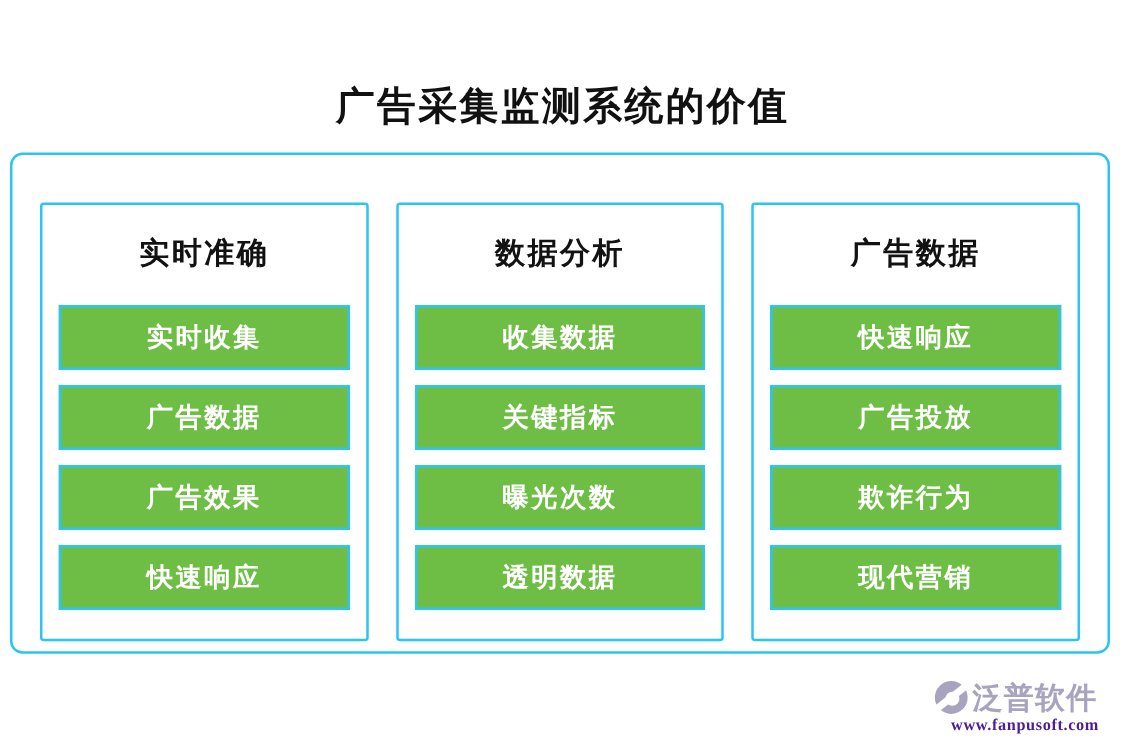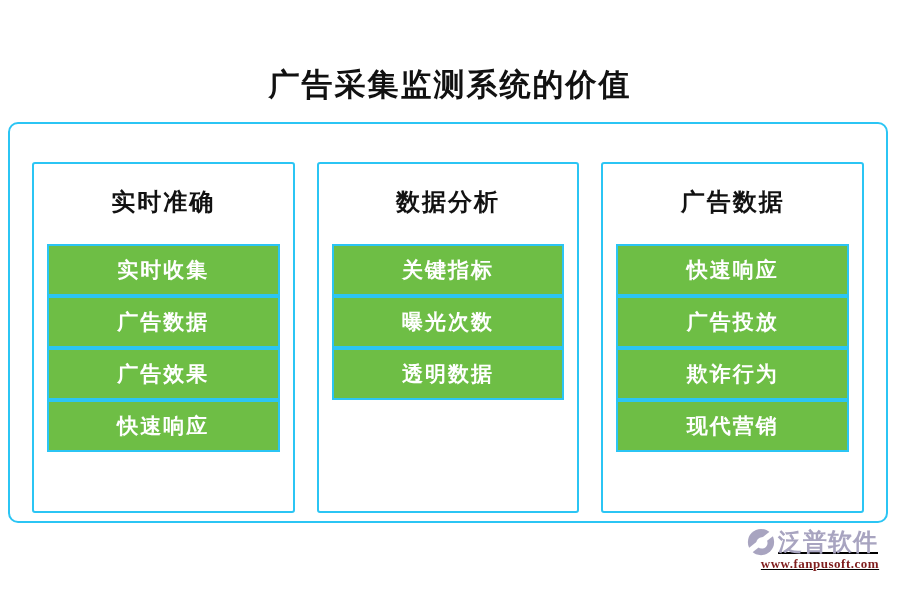--- a/index.html
+++ b/index.html
@@ -56,43 +56,43 @@
     align-items: center;
     justify-content: center;
     font-size: 24px;
     font-weight: bold;
     color: #121212;
     letter-spacing: 2px;
   }
   .btns {
     display: flex;
     flex-direction: column;
+    gap: 12px;
     padding: 4px 13px;
   }
   .btn {
     height: 52px;
     background: #6ebe45;
     border: 2px solid #2bc5f4;
     box-sizing: border-box;
     display: flex;
     align-items: center;
     justify-content: center;
     font-size: 21px;
     font-weight: bold;
     color: #ffffff;
     letter-spacing: 2px;
     cursor: pointer;
   }
   .branding {
     position: absolute;
     right: 6px;
-    bottom: 20px;
+    bottom: 4px;
     width: 148px;
     text-align: center;
-    text-decoration: underline;
   }
   .brand-row {
     display: flex;
     align-items: center;
     justify-content: flex-start;
     gap: 2px;
   }
   .brand-icon {
     display: inline-block;
     width: 30px;
@@ -103,21 +103,21 @@
     font-size: 24px;
     font-weight: bold;
     color: #a8a4c0;
     letter-spacing: 1px;
     white-space: nowrap;
   }
   .brand-url {
     margin-top: -2px;
     font-size: 13px;
     font-weight: bold;
-    color: #7f1d1d;
+    color: #4c1d95;
     letter-spacing: 0.5px;
   }
 </style>
 </head>
 <body>
 
 <div class="page">
 
   <h1 class="title">广告采集监测系统的价值</h1>
 
@@ -129,20 +129,21 @@
         <div class="btn">实时收集</div>
         <div class="btn">广告数据</div>
         <div class="btn">广告效果</div>
         <div class="btn">快速响应</div>
       </div>
     </div>
 
     <div class="col">
       <div class="col-header">数据分析</div>
       <div class="btns">
+        <div class="btn">收集数据</div>
         <div class="btn">关键指标</div>
         <div class="btn">曝光次数</div>
         <div class="btn">透明数据</div>
       </div>
     </div>
 
 
     <div class="col">
       <div class="col-header">广告数据</div>
       <div class="btns">

